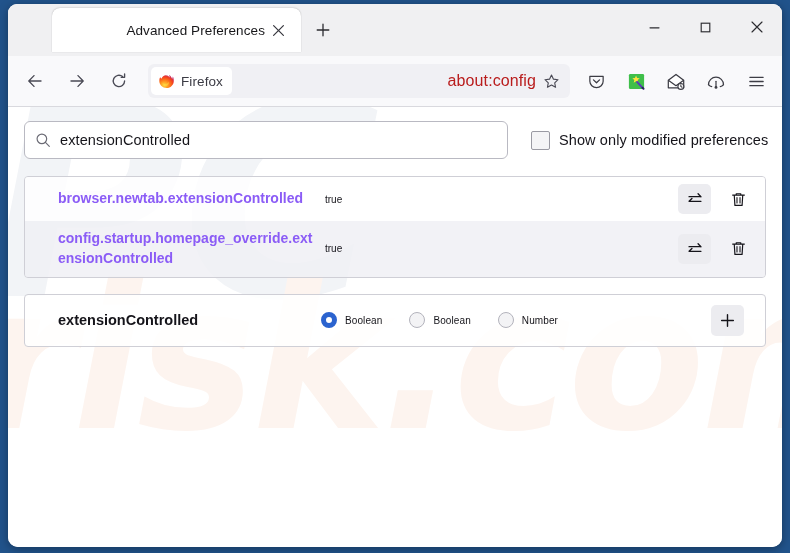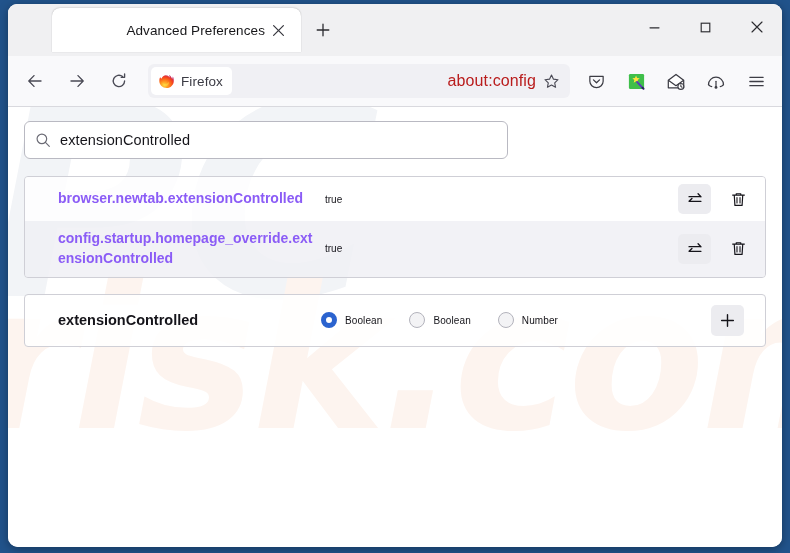--- a/index.html
+++ b/index.html
@@ -544,20 +544,24 @@
         <div id="search-input-wrap">
           <span class="search-icon">
             <svg width="16" height="16" viewBox="0 0 17 17" fill="none" aria-hidden="true">
               <circle cx="7.3" cy="7.3" r="5.1" stroke="currentColor" stroke-width="1.25" fill="none"></circle>
               <path d="M11.1 11.1 L15.2 15.2" stroke="currentColor" stroke-width="1.25" stroke-linecap="round"></path>
             </svg>
           </span>
           <span id="search-value" title="Search preference name">extensionControlled</span>
         </div>
 
+        <div id="modified-wrap">
+          <span id="modified-box"></span>
+          <span id="modified-label">Show only modified preferences</span>
+        </div>
       </div>
 
       <div id="prefs-list">
 
         <div class="pref-row odd">
           <span class="pref-name">browser.newtab.extensionControlled</span>
           <span class="pref-value">true</span>
           <span class="icon-btn filled">
             <svg width="18" height="18" viewBox="0 0 20 20" fill="none" aria-hidden="true">
               <path d="M3.4 7.4 H16.6 M13.4 4.2 L16.6 7.4" stroke="currentColor" stroke-width="1.5" stroke-linecap="round" stroke-linejoin="round"></path>

